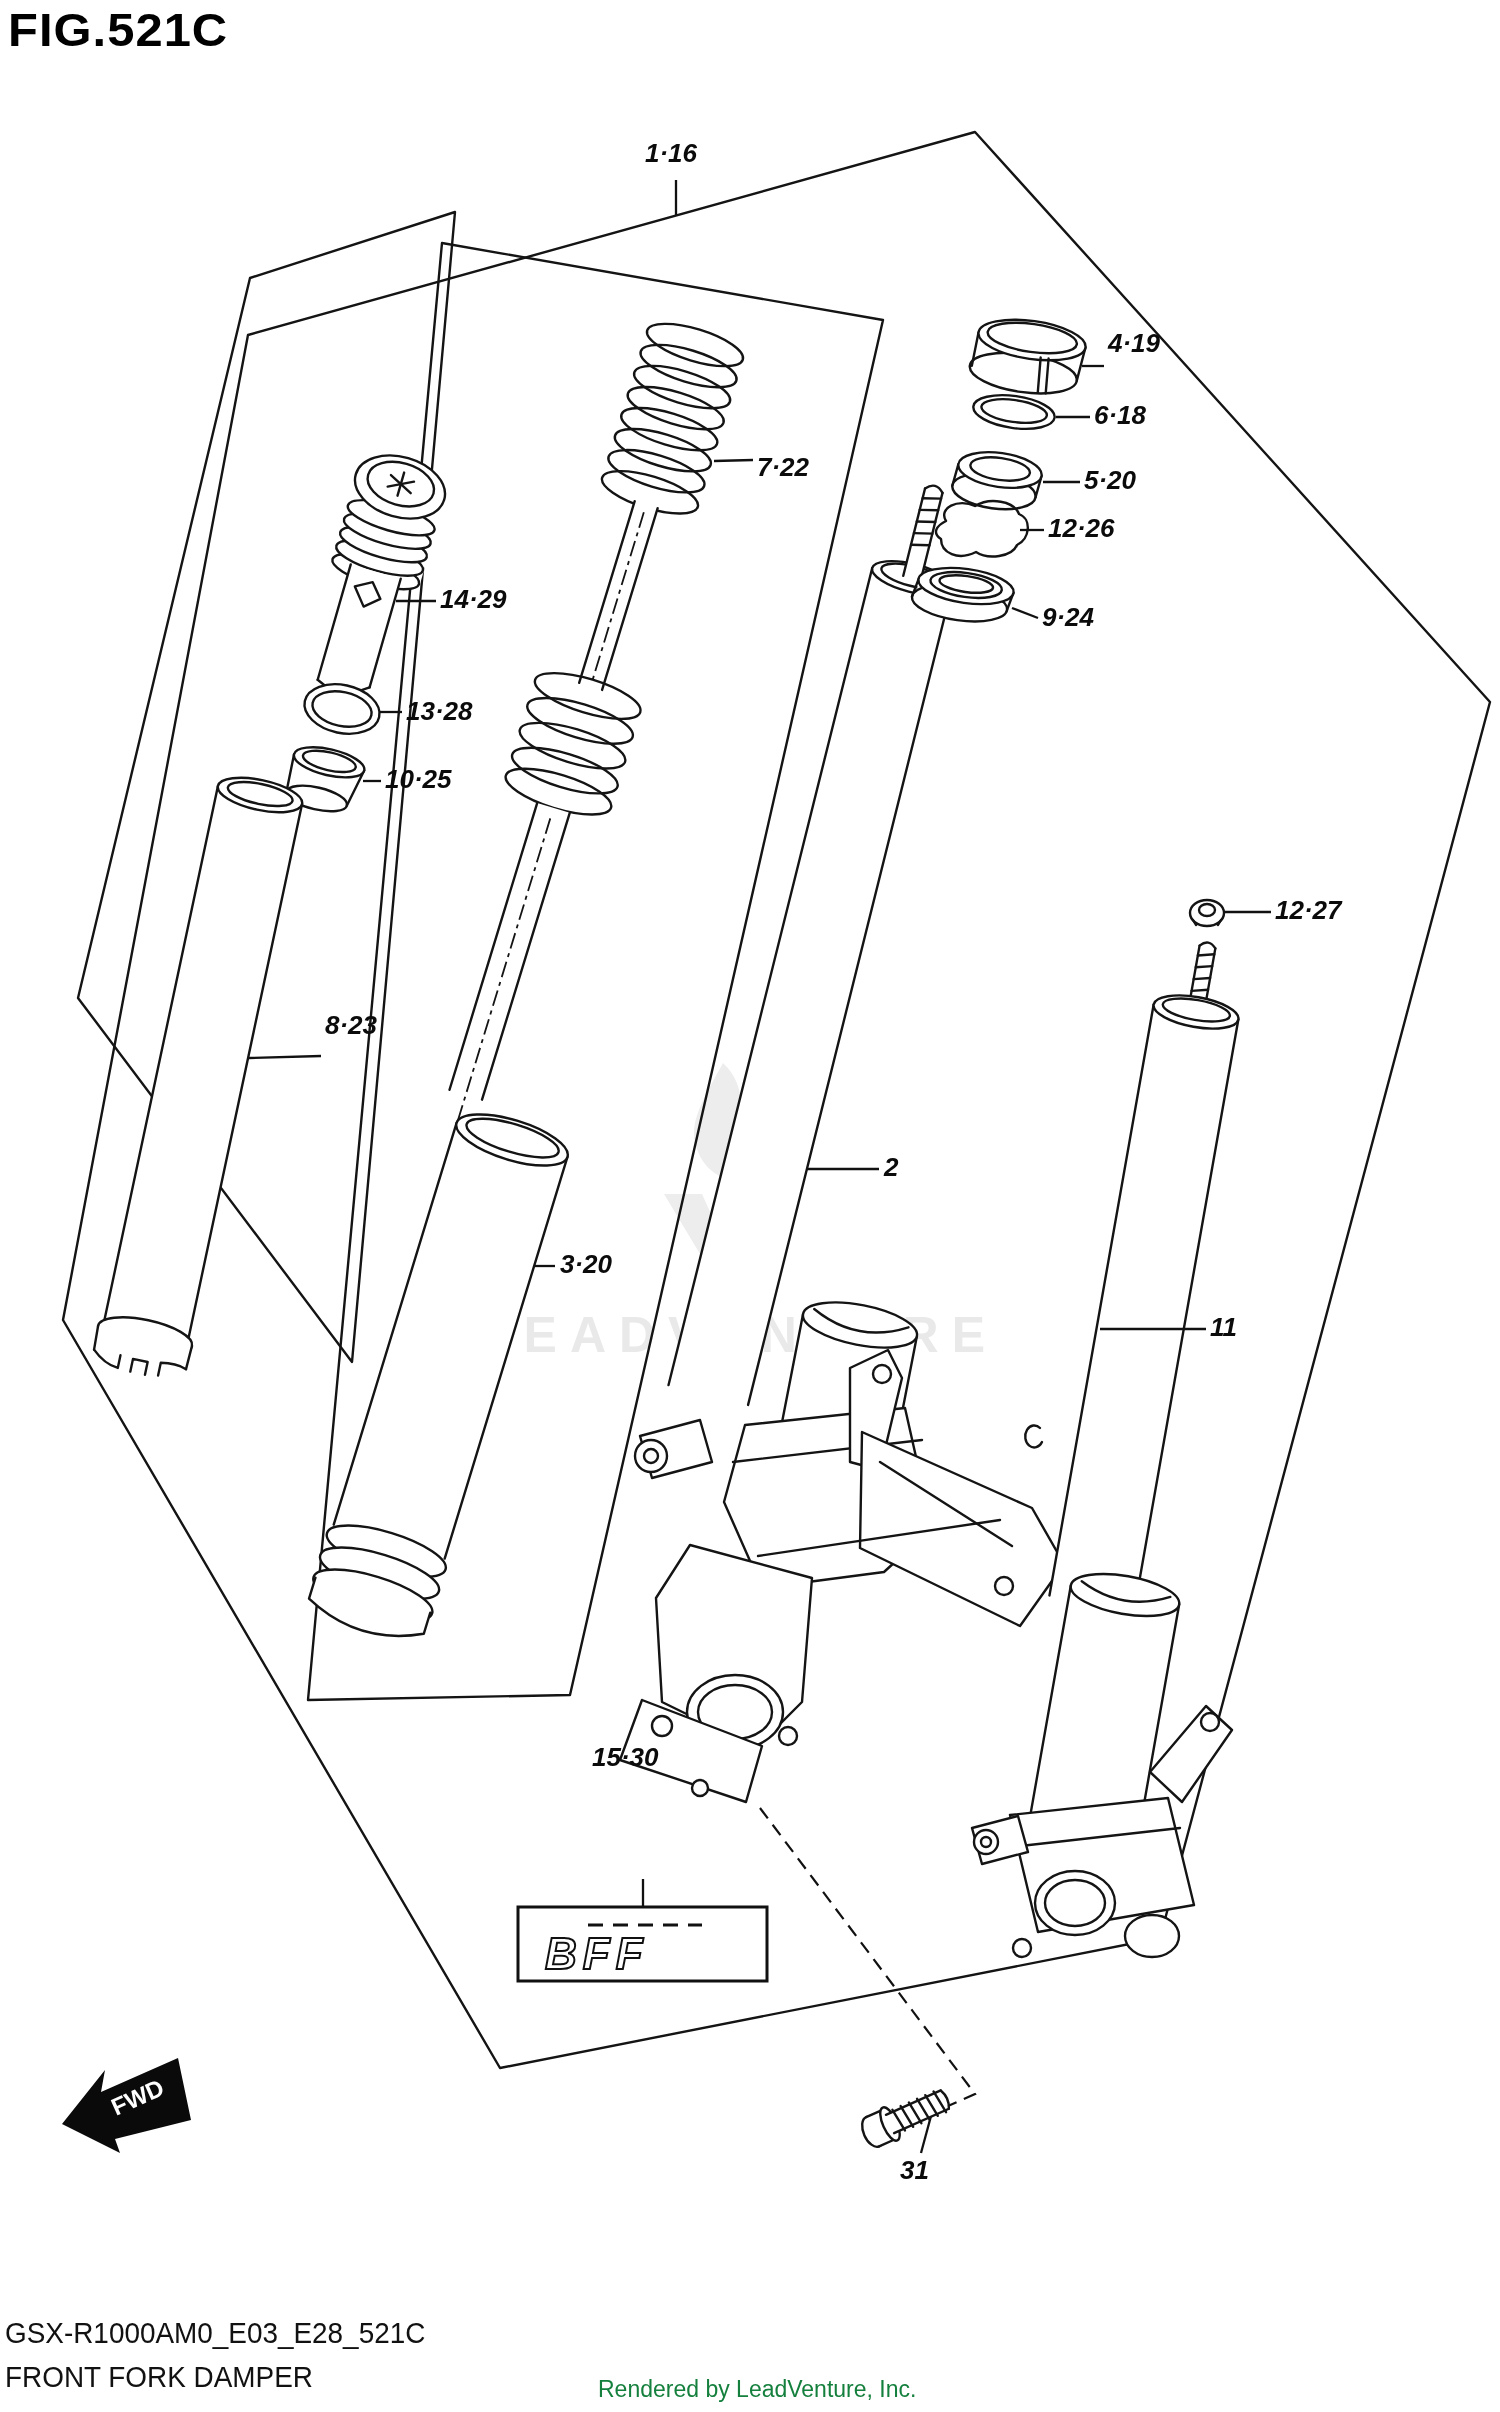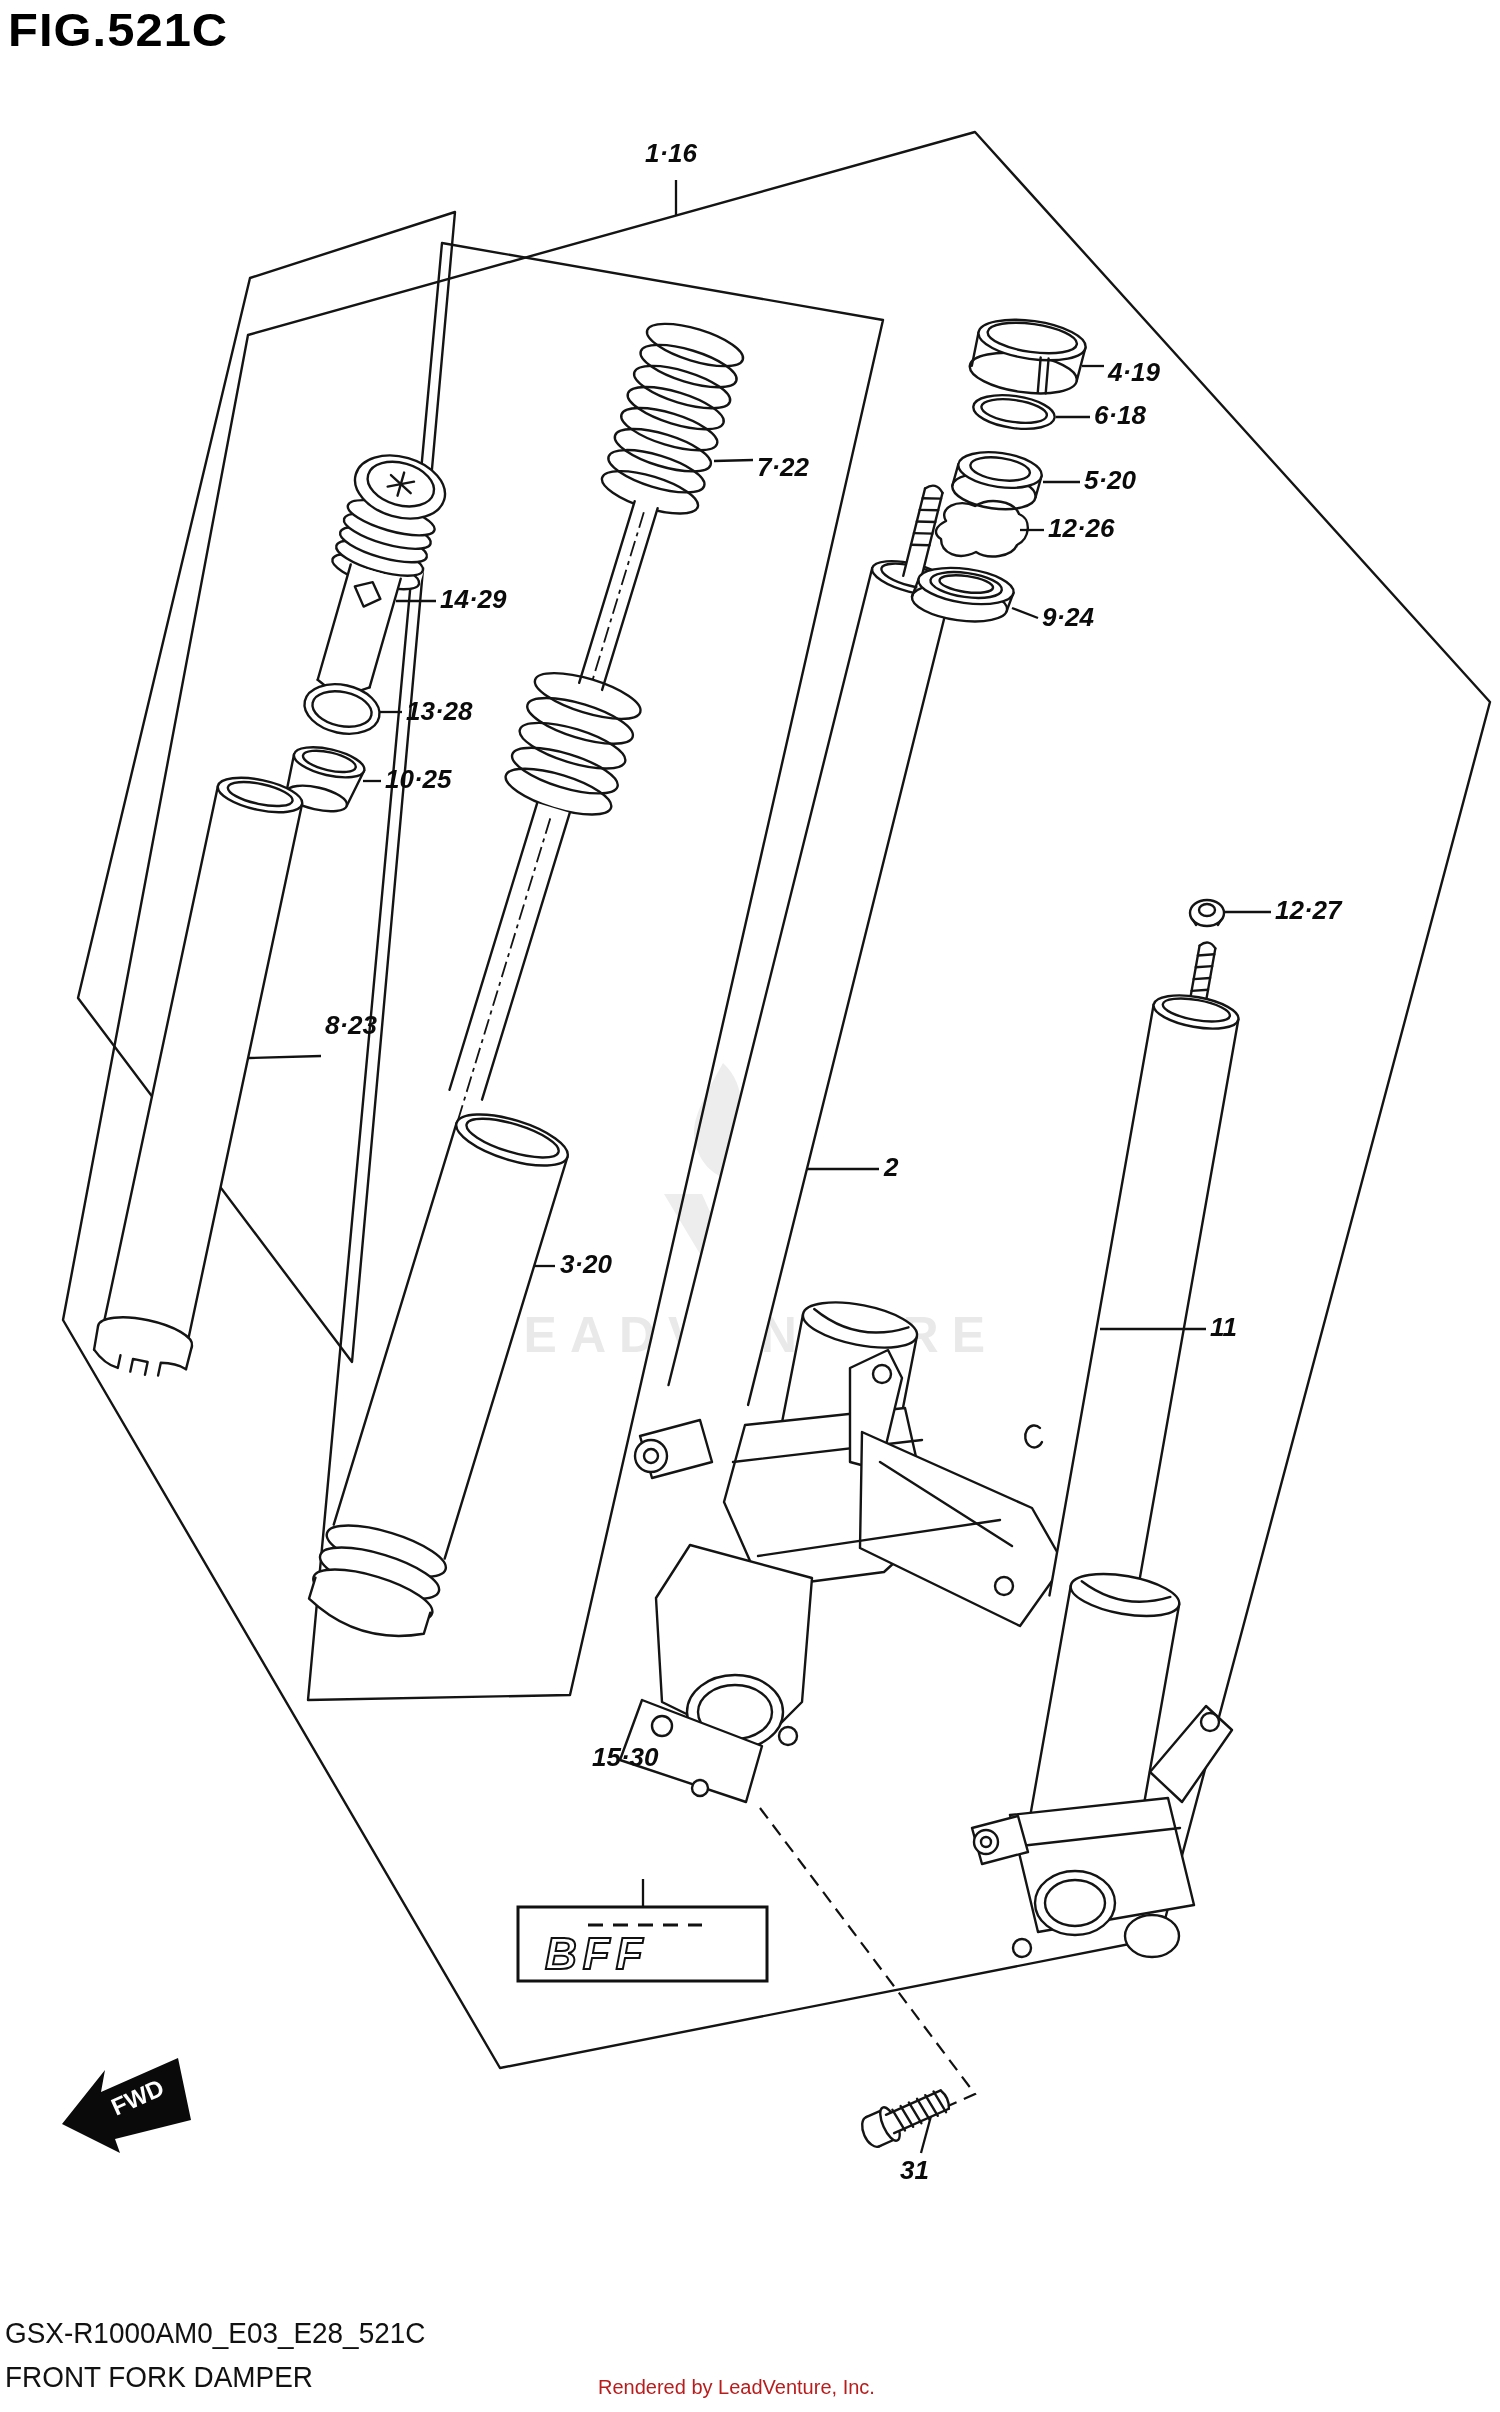--- a/index.html
+++ b/index.html
@@ -3,21 +3,21 @@
 <meta charset="utf-8">
 <style>
   html,body{margin:0;padding:0;background:#fff;}
   body{width:1500px;height:2412px;position:relative;font-family:"Liberation Sans","DejaVu Sans",sans-serif;overflow:hidden;}
   #stage{position:absolute;left:0;top:0;width:1500px;height:2412px;}
   svg{position:absolute;left:0;top:0;}
   .page-title{position:absolute;left:8px;top:2px;font-size:47px;font-weight:bold;letter-spacing:1px;color:#000;transform:scaleX(1.04);transform-origin:left top;}
   .part-label{position:absolute;font-size:26px;font-weight:bold;color:#0b0b0b;line-height:1;letter-spacing:0px;white-space:nowrap;font-style:italic;}
   .footer-code{position:absolute;left:5px;top:2316px;font-size:30px;color:#111;transform:scaleX(.93);transform-origin:left top;white-space:nowrap;}
   .footer-title{position:absolute;left:5px;top:2360px;font-size:30px;color:#111;transform:scaleX(.93);transform-origin:left top;white-space:nowrap;}
-  .footer-credit{position:absolute;left:598px;top:2376px;font-size:20px;color:#b91c1c;white-space:nowrap;}
+  .footer-credit{position:absolute;left:598px;top:2376px;font-size:23px;color:#15803d;white-space:nowrap;}
   .ln{stroke:#141414;stroke-width:2.4;fill:none;stroke-linecap:round;stroke-linejoin:round;}
   .fw{stroke:#141414;stroke-width:2.4;fill:#fff;stroke-linecap:round;stroke-linejoin:round;}
   .leader{stroke:#111;stroke-width:2.3;fill:none;}
   .dashlead{stroke:#111;stroke-width:2.2;fill:none;stroke-dasharray:13 8;}
   .cdash{stroke:#141414;stroke-width:1.8;fill:none;stroke-dasharray:16 5 4 5;}
 </style>
 </head>
 <body>
 
 <div id="stage">
@@ -351,21 +351,21 @@
   <g>
     <polygon points="62,2124 105,2070 101,2092 178,2058 191,2120 115,2139 120,2153" fill="#0a0a0a"></polygon>
     <text x="116" y="2116" transform="rotate(-24 116 2116)" font-size="24" font-weight="bold" fill="#fff">FWD</text>
   </g>
 </svg>
 
 <div class="page-title">FIG.521C</div>
 
 <div class="part-label" style="left:645px;top:140px">1·16</div>
 <div class="part-label" style="left:757px;top:454px">7·22</div>
-<div class="part-label" style="left:1108px;top:359px">4·19</div>
+<div class="part-label" style="left:1108px;top:330px">4·19</div>
 <div class="part-label" style="left:1094px;top:402px">6·18</div>
 <div class="part-label" style="left:1084px;top:467px">5·20</div>
 <div class="part-label" style="left:1048px;top:515px">12·26</div>
 <div class="part-label" style="left:1042px;top:604px">9·24</div>
 <div class="part-label" style="left:440px;top:586px">14·29</div>
 <div class="part-label" style="left:406px;top:698px">13·28</div>
 <div class="part-label" style="left:385px;top:766px">10·25</div>
 <div class="part-label" style="left:1275px;top:897px">12·27</div>
 <div class="part-label" style="left:325px;top:1012px">8·23</div>
 <div class="part-label" style="left:884px;top:1154px">2</div>

